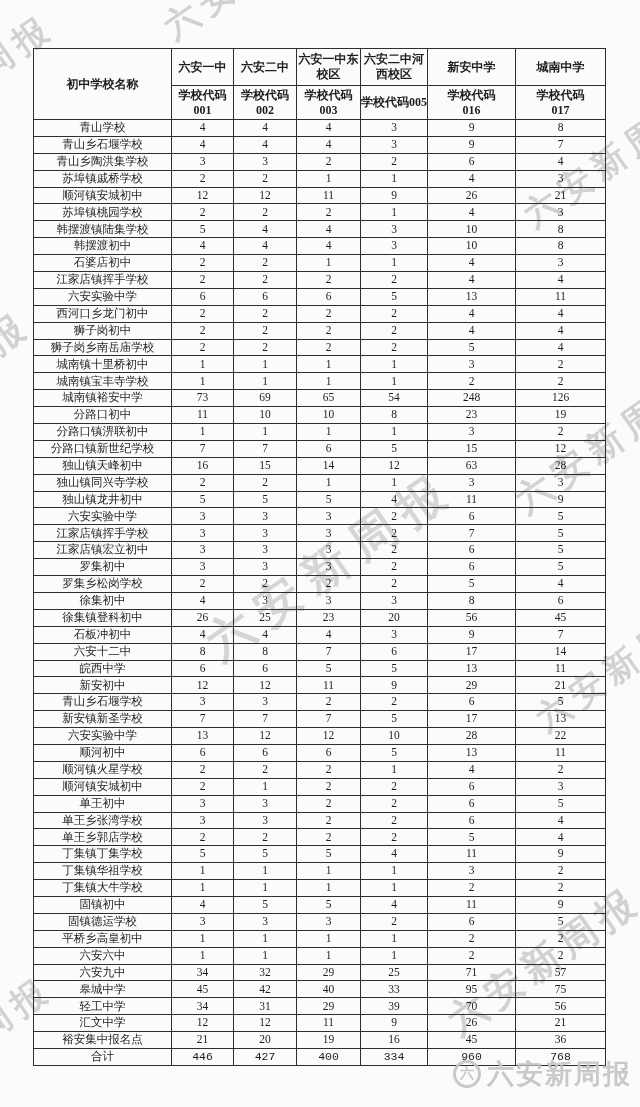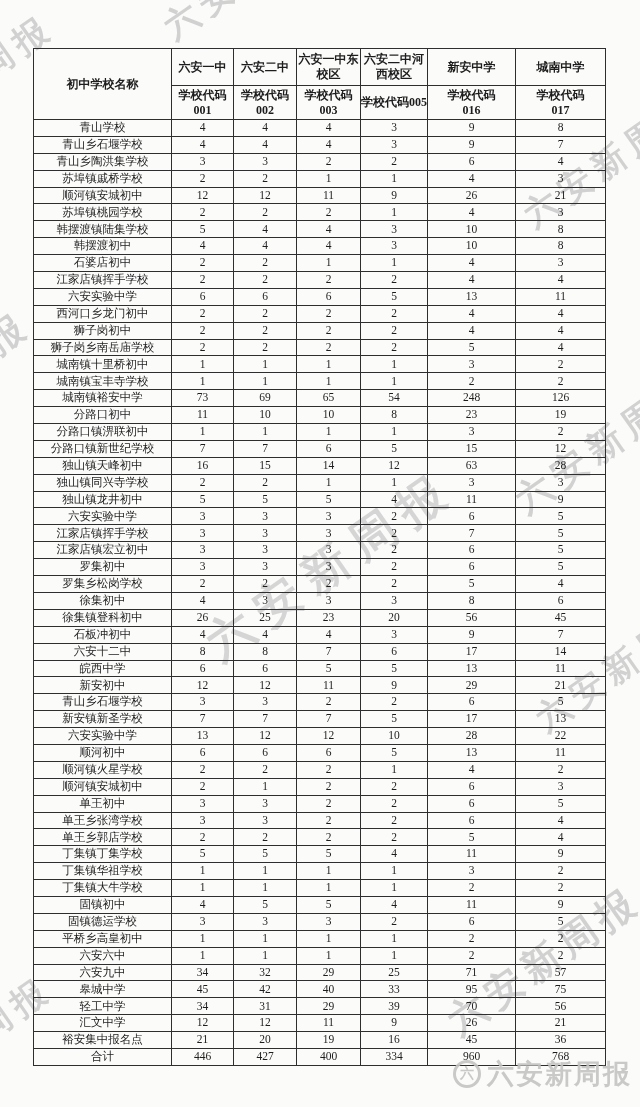--- a/index.html
+++ b/index.html
@@ -33,21 +33,21 @@
   table.quota th, table.quota td{
     border:1px solid #2e2e2e; text-align:center; vertical-align:middle;
     color:#1d1d1d; padding:0; overflow:hidden;
   }
   table.quota thead th{font-size:12px; font-weight:bold; line-height:1.25;}
   table.quota thead tr.r1 th{height:36px;}
   table.quota thead tr.r2 th{height:33px;}
   th.name-head{font-size:12.5px;}
   table.quota tbody td{height:15.9px; font-size:11.5px; line-height:1;}
   td.school-name{font-size:11.5px;}
-  tr.total-row td{font-weight:normal;}
+  tr.total-row td{font-weight:normal;font-family:Liberation Mono, monospace;}
   
   .logo{
     position:absolute; right:8px; top:1056px;
     display:flex; align-items:center; gap:6px;
     color:#c4c4c2; opacity:.9;
   }
   .logo .ic{
     width:28px; height:28px; border:3px solid #c4c4c2; border-radius:50%;
     display:flex; align-items:center; justify-content:center;
     font-size:14px; font-weight:bold; box-sizing:border-box;

